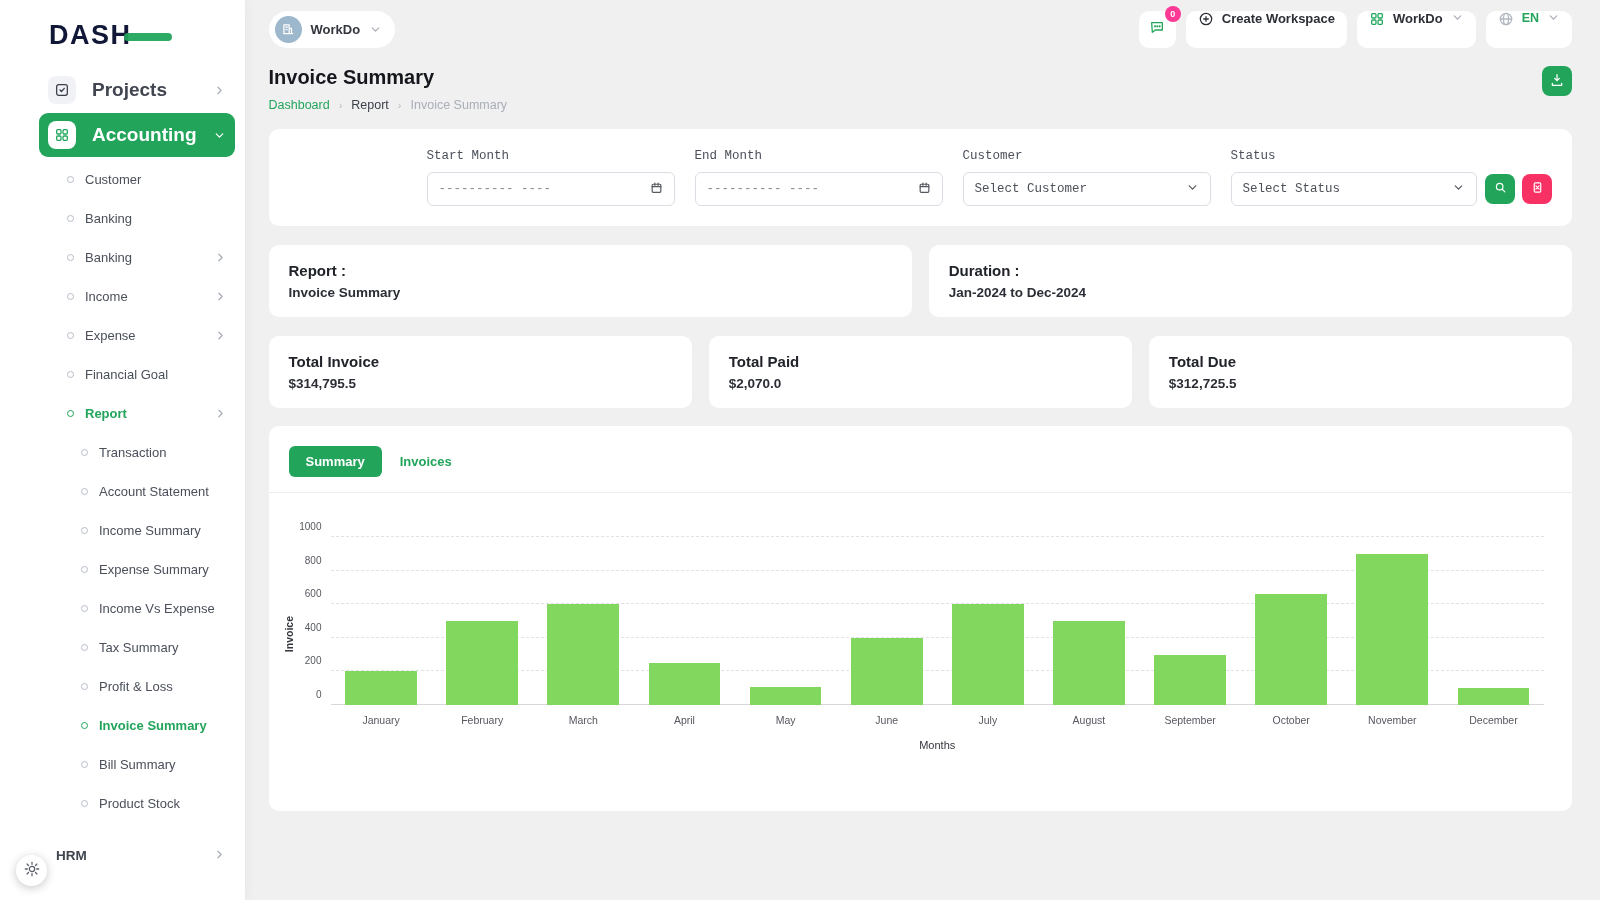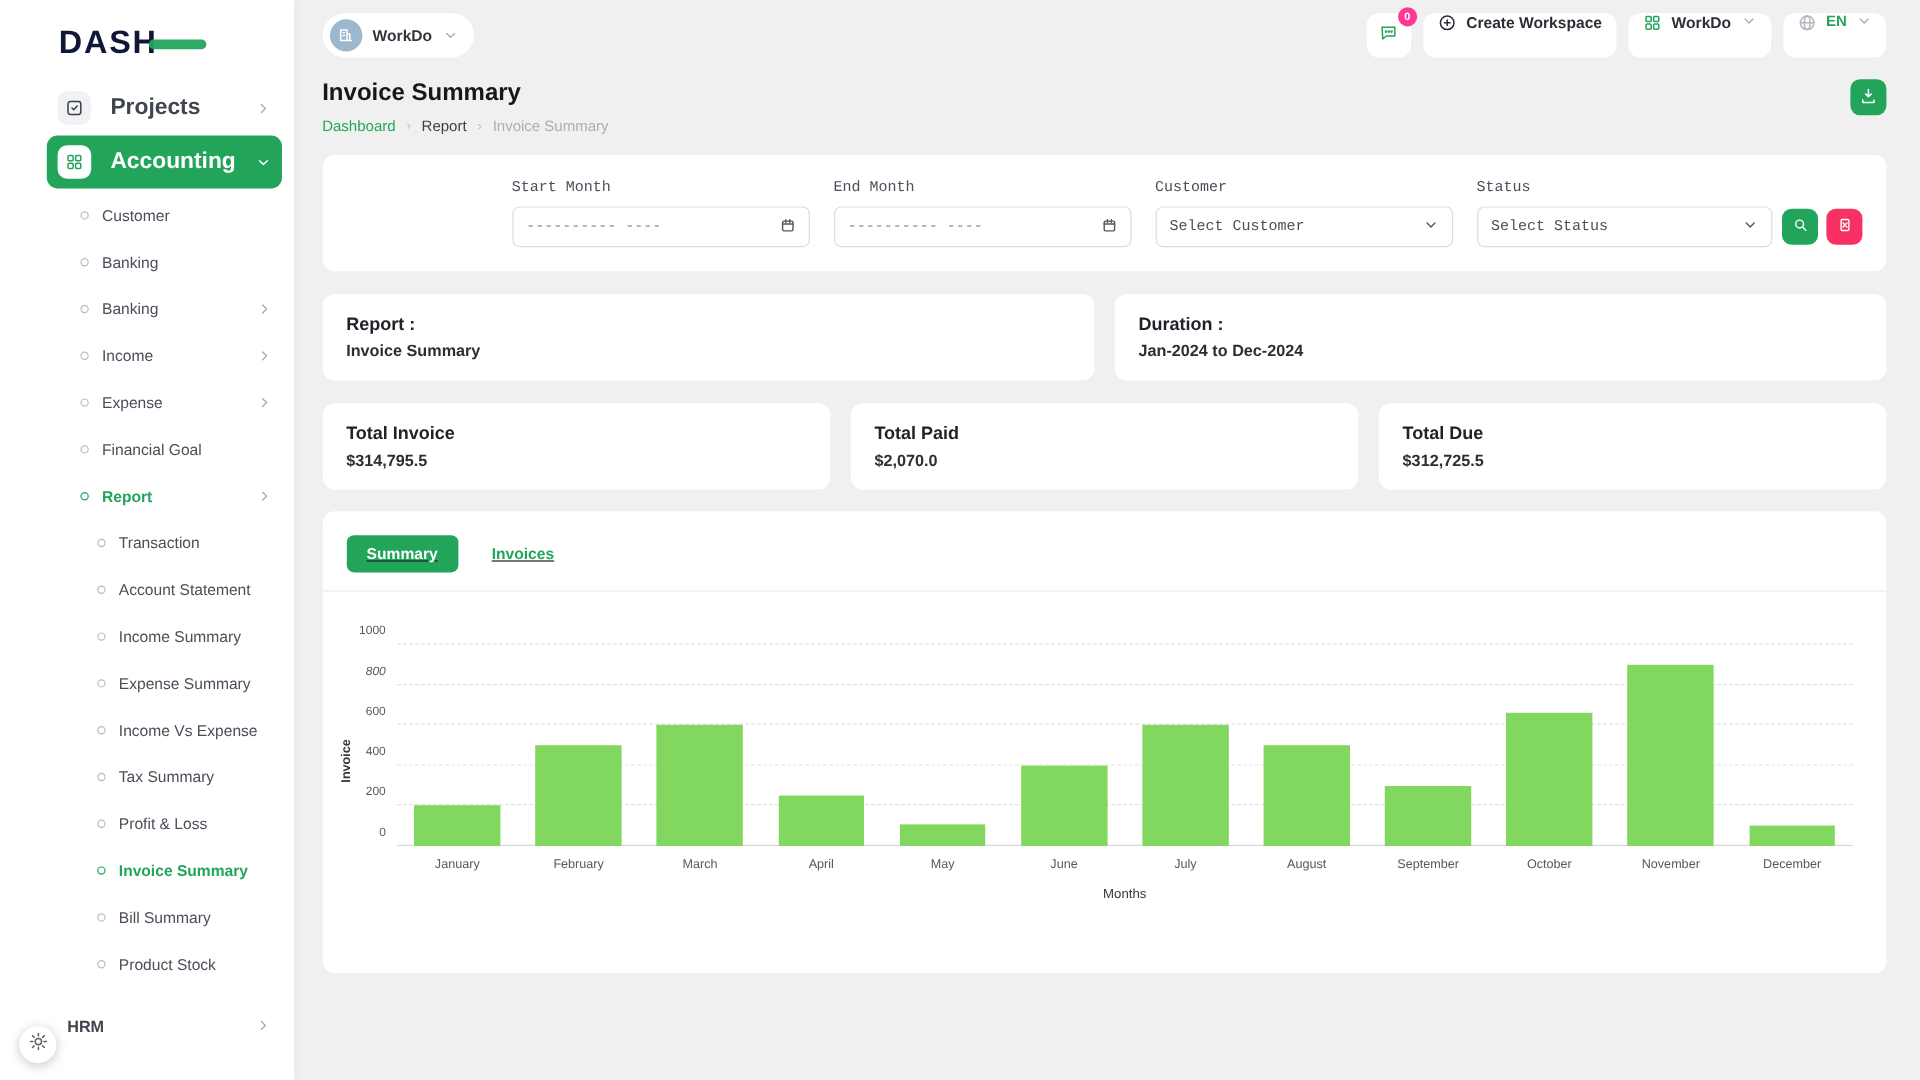--- a/index.html
+++ b/index.html
@@ -82,21 +82,21 @@
           align-items:center;justify-content:center;cursor:pointer;}
   .sq-btn.green{background:var(--green);}
   .sq-btn.pink{background:var(--pink);}
 
   .info-row{display:flex;gap:17px;margin-top:19px;}
   .info-card{flex:1;padding:17px 20px;}
   .info-card .t{font-size:15px;font-weight:700;color:#202329;}
   .info-card .v{font-size:13.5px;font-weight:700;color:#2b2e35;margin-top:6px;}
 
   .chart-card{margin-top:18px;height:385px;padding:20px 0 0;}
-  .tabs{display:flex;align-items:center;gap:24px;padding:0 20px;text-decoration:underline;}
+  .tabs{display:flex;align-items:center;gap:14px;padding:0 20px;}
   .tab-active{background:var(--green);color:#fff;border:none;border-radius:6px;
               padding:8px 17px;font-size:13px;font-weight:600;cursor:pointer;font-family:inherit;}
   .tab{background:none;border:none;color:var(--green);font-size:13px;font-weight:600;
        padding:8px 4px;cursor:pointer;font-family:inherit;}
   .tabs-divider{height:1px;background:#ececf1;margin-top:15px;}
   .chart-area{display:flex;margin:44px 28px 0 14px;}
   .ylab{writing-mode:vertical-rl;transform:rotate(180deg);font-size:10.5px;font-weight:700;
         color:#33363d;align-self:center;margin-bottom:20px;}
   .plot-wrap{flex:1;}
   .plot{position:relative;height:168px;margin-left:36px;}
@@ -476,21 +476,21 @@
           <div class="plot" id="chart-plot">
               <div class="grid zero" style="bottom: 0%;"></div>
               <div class="ytick" style="bottom: 0%;">0</div>
               <div class="grid" style="bottom: 20%;"></div>
               <div class="ytick" style="bottom: 20%;">200</div>
               <div class="grid" style="bottom: 40%;"></div>
               <div class="ytick" style="bottom: 40%;">400</div>
               <div class="grid" style="bottom: 60%;"></div>
               <div class="ytick" style="bottom: 60%;">600</div>
               <div class="grid" style="bottom: 80%;"></div>
-              <div class="ytick" style="bottom: 80%; font-style: italic;">800</div>
+              <div class="ytick" style="bottom: 80%;">800</div>
               <div class="grid" style="bottom: 100%;"></div>
               <div class="ytick" style="bottom: 100%;">1000</div>
               <div class="bars">
                 <div class="bcol">
                   <div class="bar" style="height: 20%; background: rgb(130, 216, 95);"></div>
                 </div>
                 <div class="bcol">
                   <div class="bar" style="height: 50%; background: rgb(130, 216, 95);"></div>
                 </div>
                 <div class="bcol">

